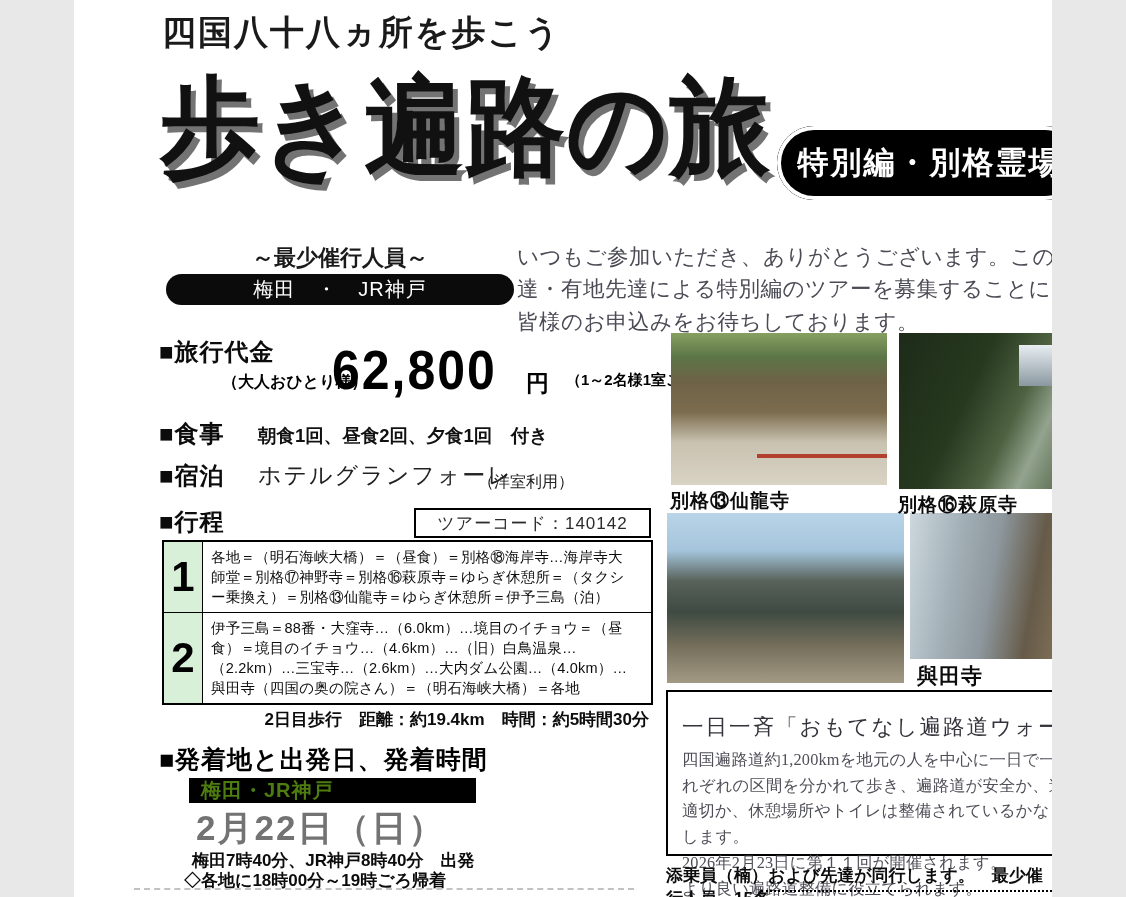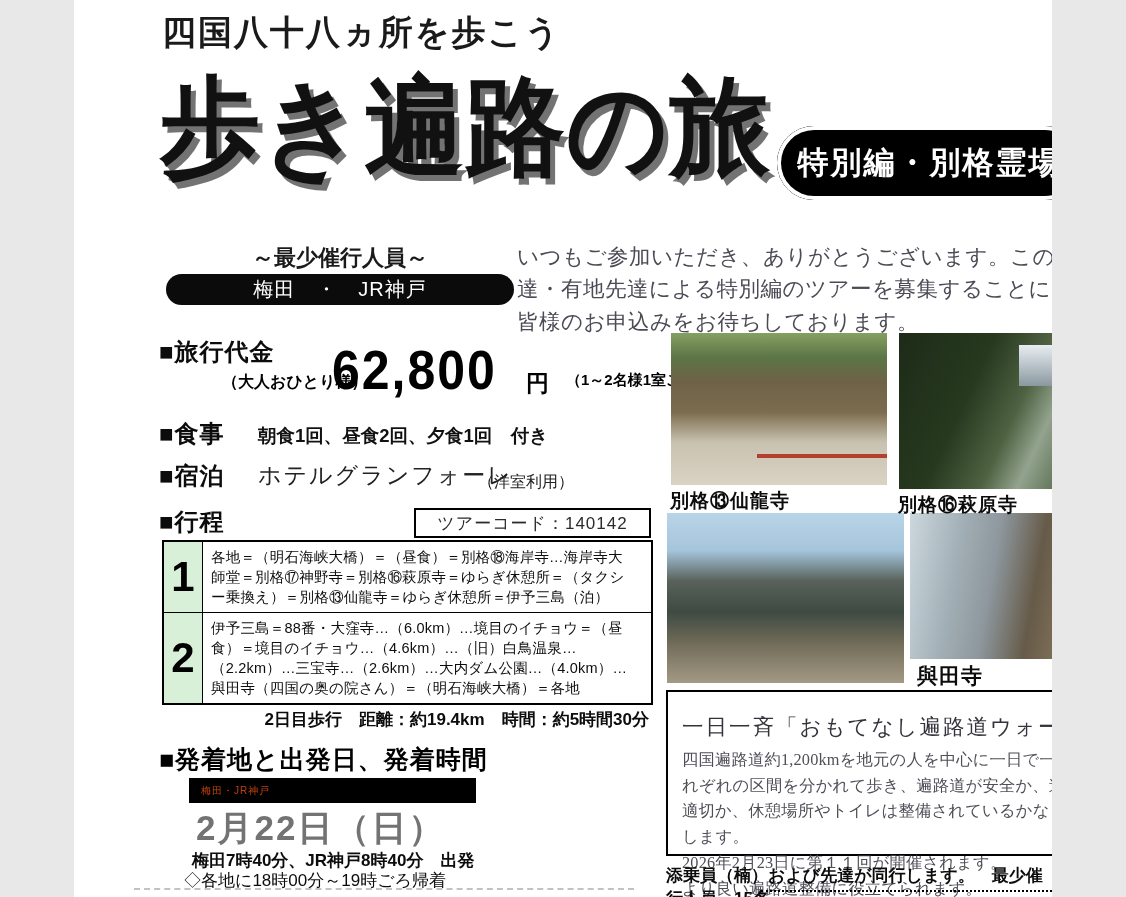--- a/index.html
+++ b/index.html
@@ -67,24 +67,24 @@
   }
   .day-text{flex:1;padding:5px 22px 5px 8px;font-size:14.5px;line-height:1.38;color:#0c0c0c;letter-spacing:.2px;}
   .walk-summary{left:88px;top:708px;width:487px;text-align:right;font-size:17px;font-weight:bold;color:#0c0c0c;}
 
   
   .dep-heading{left:85px;top:743px;font-size:25px;font-weight:bold;letter-spacing:1px;}
   .dep-bar{
     left:115px;top:778px;width:287px;height:25px;background:#000;
     display:flex;align-items:center;padding-left:12px;box-sizing:border-box;
   }
-  .dep-bar span{color:#c2410c;font-size:10px;font-weight:normal;letter-spacing:1px;}
+  .dep-bar span{color:#4d7c0f;font-size:20px;font-weight:bold;letter-spacing:1px;}
   .dep-date{left:122px;top:805px;font-size:35px;font-weight:bold;letter-spacing:2px;color:#737373;}
   .dep-times{left:118px;top:849px;font-size:17px;font-weight:bold;color:#0c0c0c;}
-  .dep-return{left:110px;top:869px;font-size:17px;font-weight:normal;color:#0c0c0c;}
+  .dep-return{left:110px;top:869px;font-size:17px;font-weight:bold;color:#0c0c0c;}
 
   
   .photo{background-size:cover;}
   .photo1{left:597px;top:333px;width:216px;height:152px;
     background:linear-gradient(to bottom,#86a061 0%,#5c7547 16%,#6e6246 32%,#7c6c4e 52%,#c9c2b0 72%,#d9d3c5 100%);}
   .photo1::after{content:"";position:absolute;left:40%;bottom:18%;width:60%;height:4px;background:#b3402e;}
   .photo2{left:825px;top:333px;width:207px;height:156px;
     background:linear-gradient(115deg,#1d2b18 0%,#27391f 35%,#4f6242 55%,#93a38e 68%,#55684a 85%,#3c4d33 100%);}
   .photo2::before{content:"";position:absolute;right:8%;top:8%;width:34%;height:26%;background:linear-gradient(to bottom,#e8eef2,#8b98a0);}
   .photo3{left:593px;top:513px;width:237px;height:170px;

